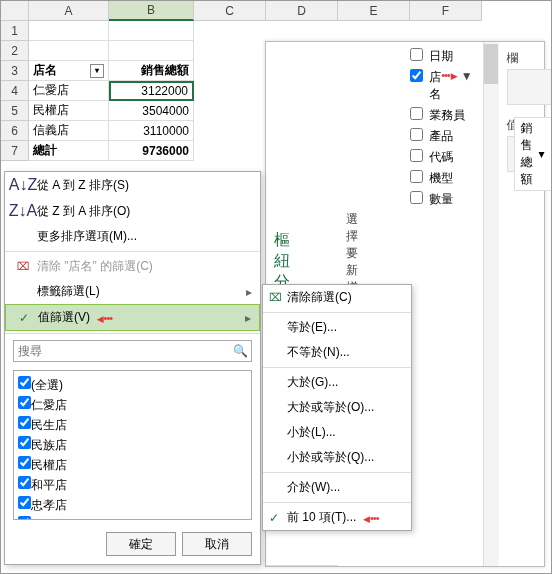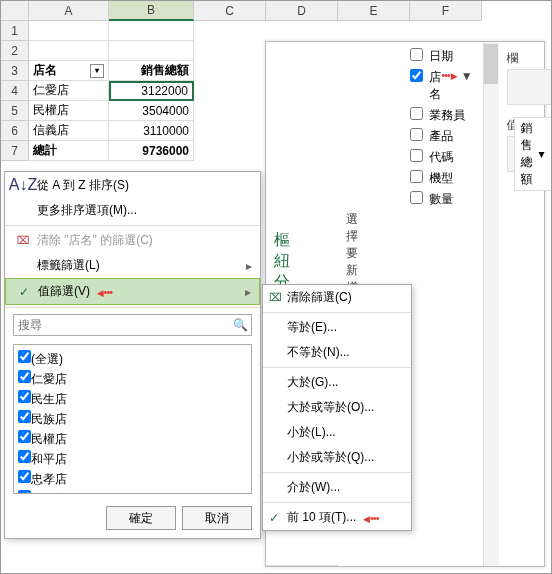--- a/index.html
+++ b/index.html
@@ -128,20 +128,26 @@
 </div>
 
 <div class="sort-menu">
   <div class="item">
       <span class="icon-slot">
         <span class="asc-ico">A↓Z</span>
       </span>
       <span>從 A 到 Z 排序(S)</span>
     </div>
   <div class="item">
+      <span class="icon-slot">
+        <span class="asc-ico">Z↓A</span>
+      </span>
+      <span>從 Z 到 A 排序(O)</span>
+    </div>
+  <div class="item">
       <span class="icon-slot"></span>
       <span>更多排序選項(M)...</span>
     </div>
   <div class="sep"></div>
   <div class="item disabled">
       <span class="icon-slot">
         <span class="clear-ico">⌧</span>
       </span>
       <span>清除 "店名" 的篩選(C)</span>
     </div>

